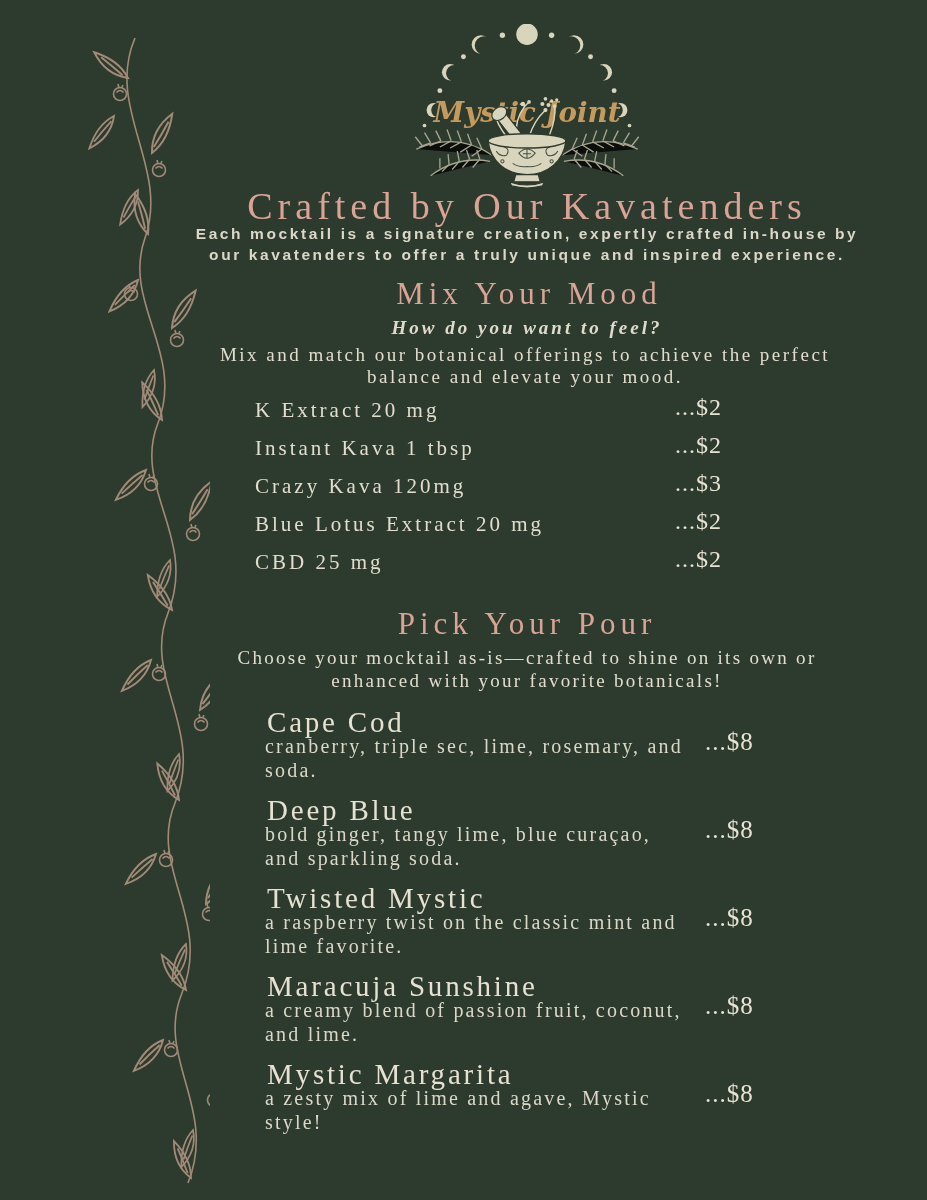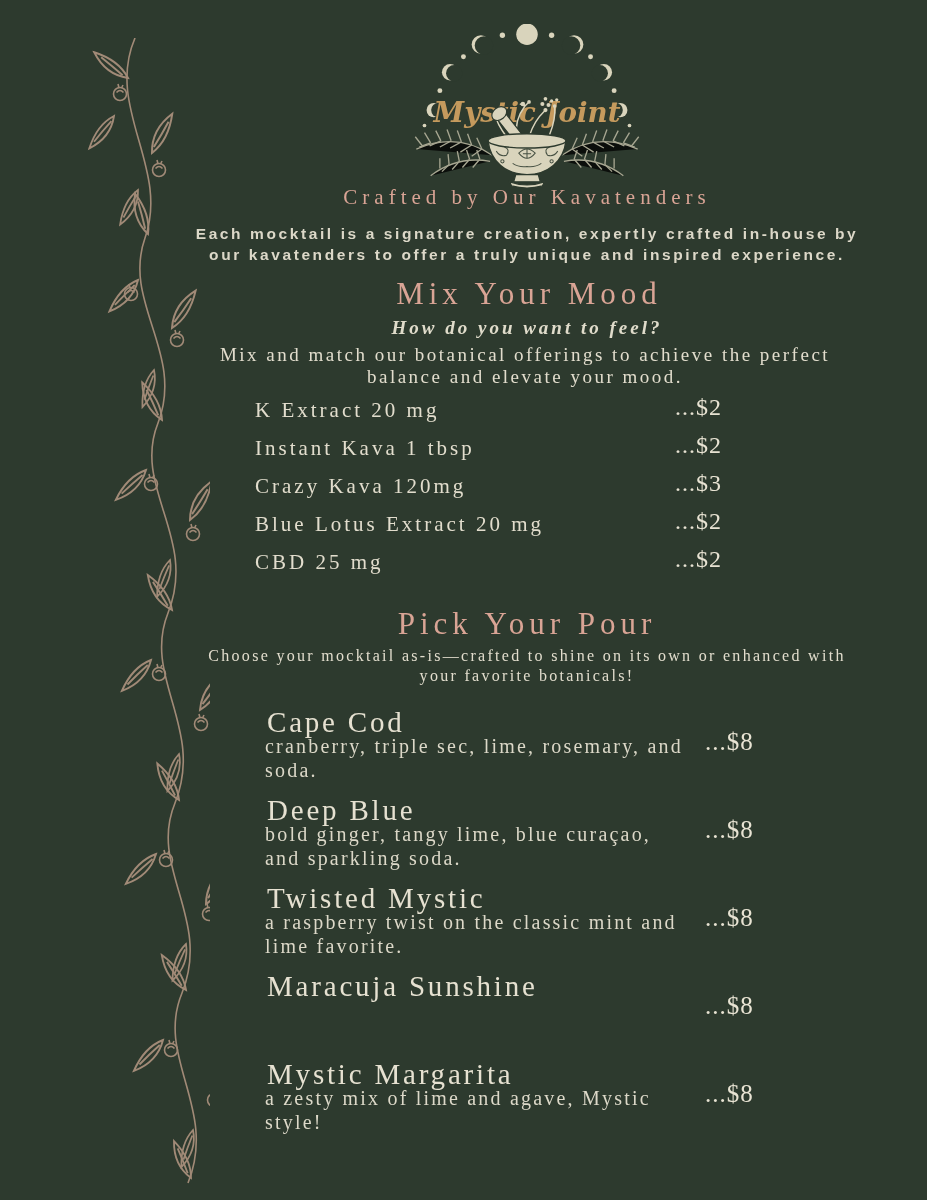--- a/index.html
+++ b/index.html
@@ -11,21 +11,21 @@
     font-family:"Liberation Serif", serif;
     color:#e2ddcd;
     margin:0 auto;
   }
   .vine{position:absolute;left:50px;top:38px;width:160px;height:1162px;}
   .content{position:absolute;left:127px;top:0;width:800px;height:1200px;text-align:center;}
 
   .logo{position:absolute;top:24px;left:0;right:0;display:flex;justify-content:center;}
   .h-rose{
     color:#d9a495;font-weight:400;
-    font-size:21px;letter-spacing:5px;line-height:1.1;
+    font-size:38px;letter-spacing:5px;line-height:1.1;
   }
   .sec-title{font-size:31px;letter-spacing:5px;color:#d9a495;}
 
   .crafted-title{position:absolute;top:186px;left:0;right:0;}
   .crafted-sub{
     position:absolute;top:224px;left:0;right:0;
     font-size:15.5px;letter-spacing:2.6px;line-height:1.35;
     color:#dcd8c8;font-weight:bold;
     padding:0 60px;
   }
@@ -42,21 +42,21 @@
   }
 
   .botanicals{position:absolute;top:394px;left:0;width:800px;text-align:left;}
   .b-row{position:relative;height:38px;}
   .b-name{position:absolute;left:128px;top:4px;font-size:21px;letter-spacing:3px;color:#e2ddcd;text-align:center;}
   .b-price{position:absolute;left:548px;top:0;font-size:24px;letter-spacing:1px;color:#e8e3d3;}
 
   .pour-title{position:absolute;top:606px;left:0;right:0;}
   .pour-intro{
     position:absolute;top:646px;left:0;right:0;
-    font-size:16px;letter-spacing:2.3px;line-height:1.22;color:#e2ddcd;
+    font-size:19px;letter-spacing:2.3px;line-height:1.22;color:#e2ddcd;
     padding:0 70px;
   }
 
   .mocktails{position:absolute;top:704px;left:0;width:800px;text-align:left;}
   .entry{position:relative;height:88px;}
   .m-name{position:absolute;left:140px;top:2px;font-size:29px;letter-spacing:2.8px;color:#e6e1d1;}
   .m-desc{
     position:absolute;left:138px;top:30px;width:420px;
     font-size:20px;letter-spacing:2.2px;line-height:1.22;color:#dcd8c8;
   }
@@ -253,20 +253,21 @@
         <div class="m-desc">bold ginger, tangy lime, blue curaçao, and sparkling soda.</div>
         <div class="m-price">...$8</div>
       </div>
       <div class="entry">
         <div class="m-name">Twisted Mystic</div>
         <div class="m-desc">a raspberry twist on the classic mint and lime favorite.</div>
         <div class="m-price">...$8</div>
       </div>
       <div class="entry">
         <div class="m-name">Maracuja Sunshine</div>
+        <div class="m-desc">a creamy blend of passion fruit, coconut, and lime.</div>
         <div class="m-price">...$8</div>
       </div>
       <div class="entry">
         <div class="m-name">Mystic Margarita</div>
         <div class="m-desc">a zesty mix of lime and agave, Mystic style!</div>
         <div class="m-price">...$8</div>
       </div>
     </div>
 
   </div>

